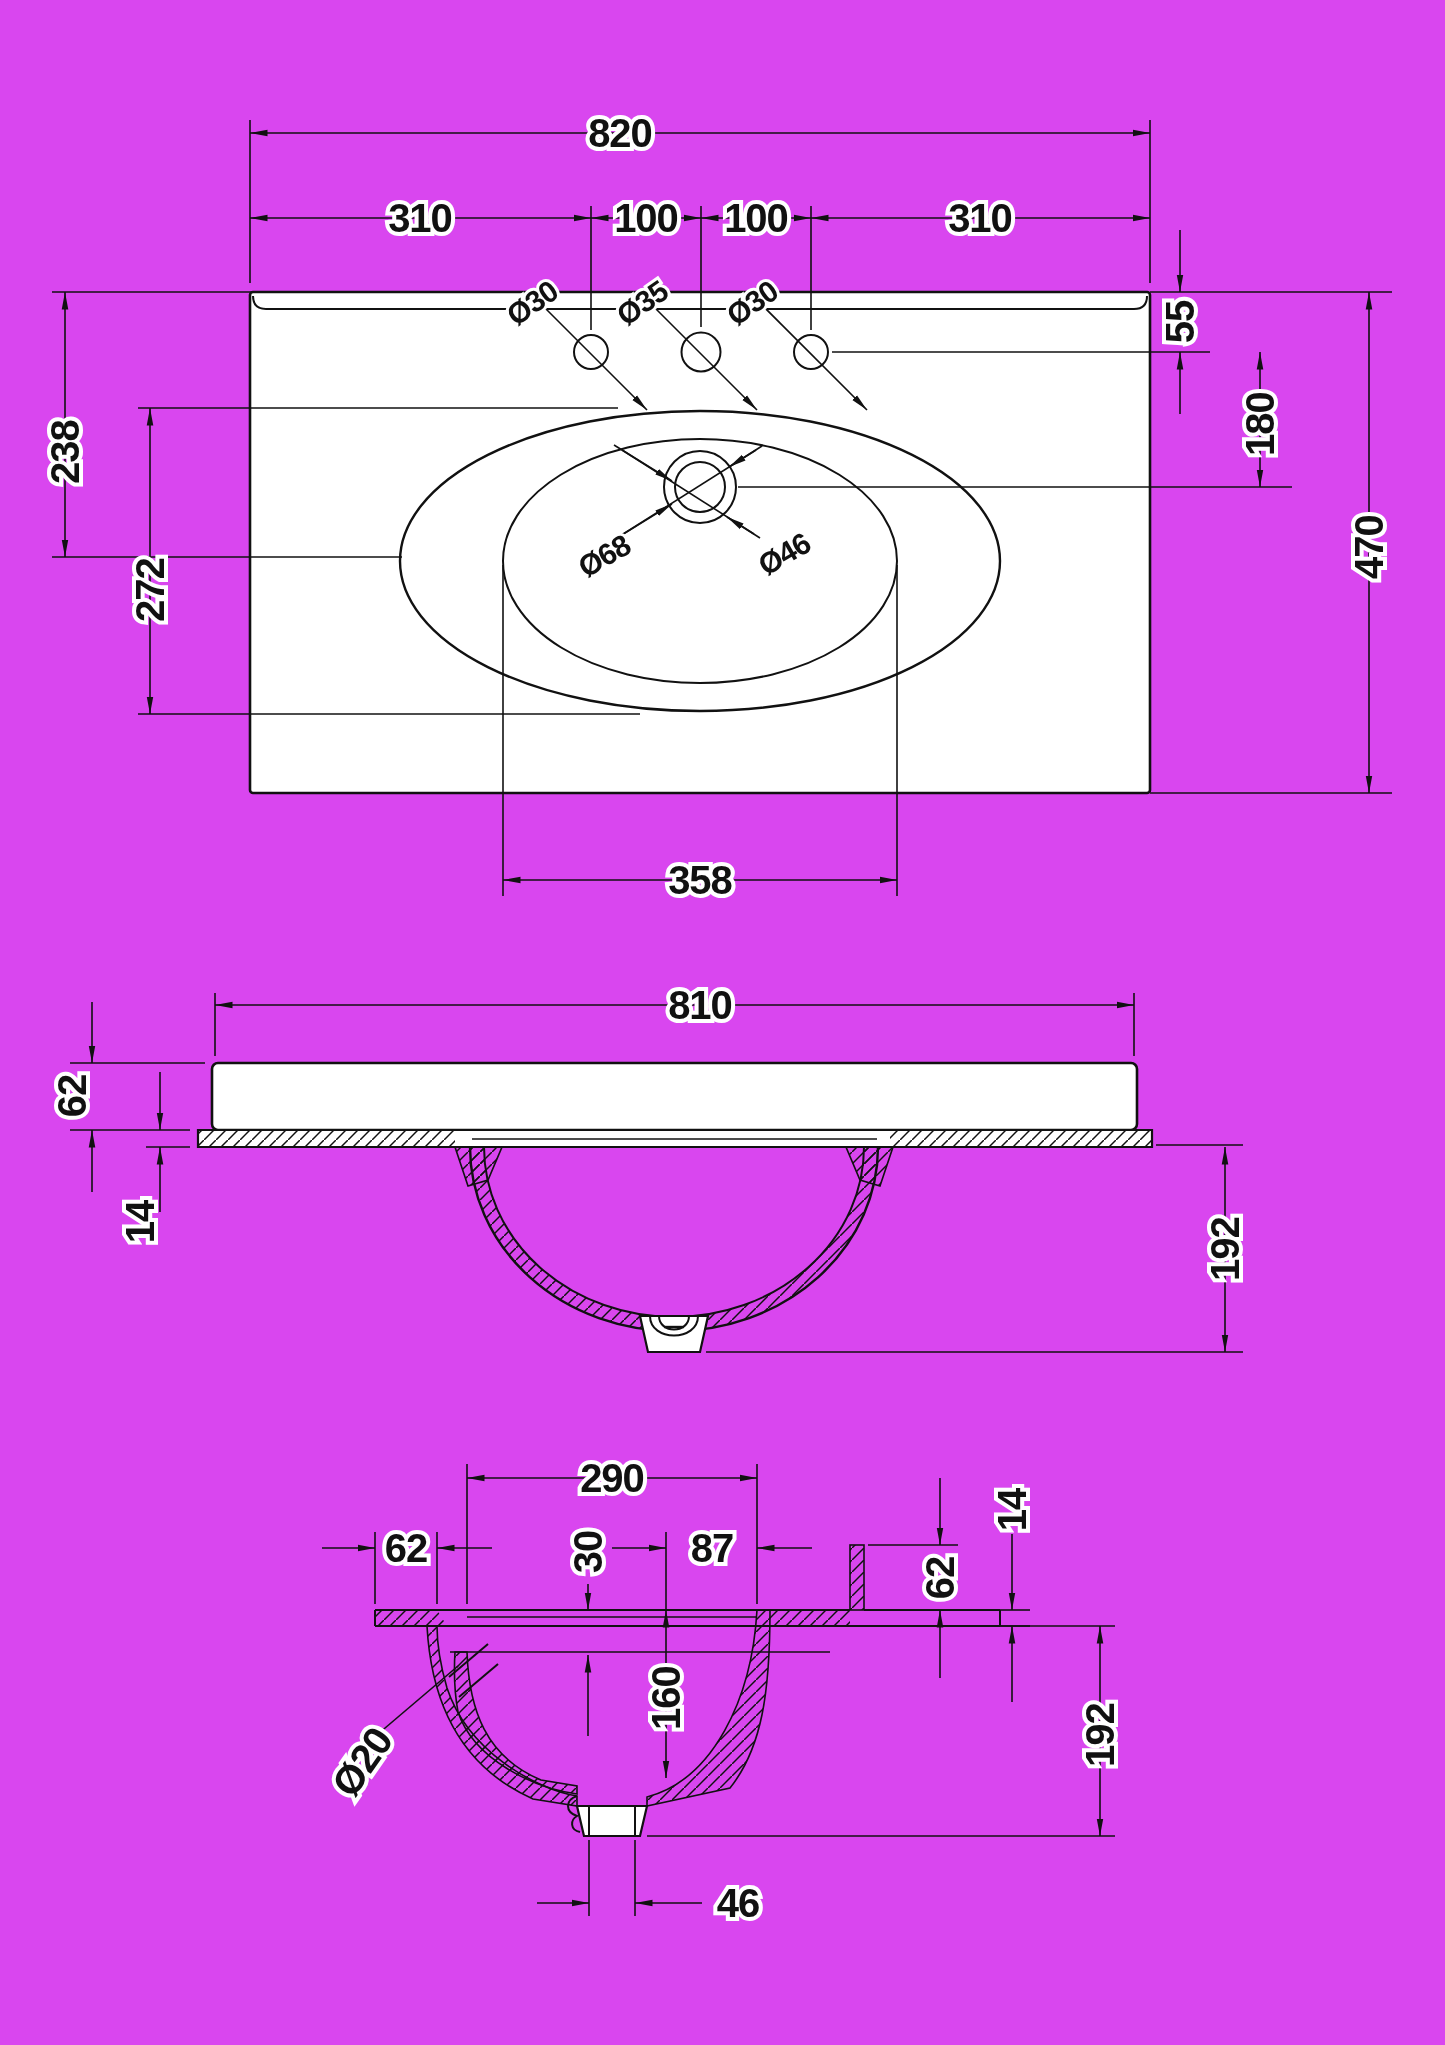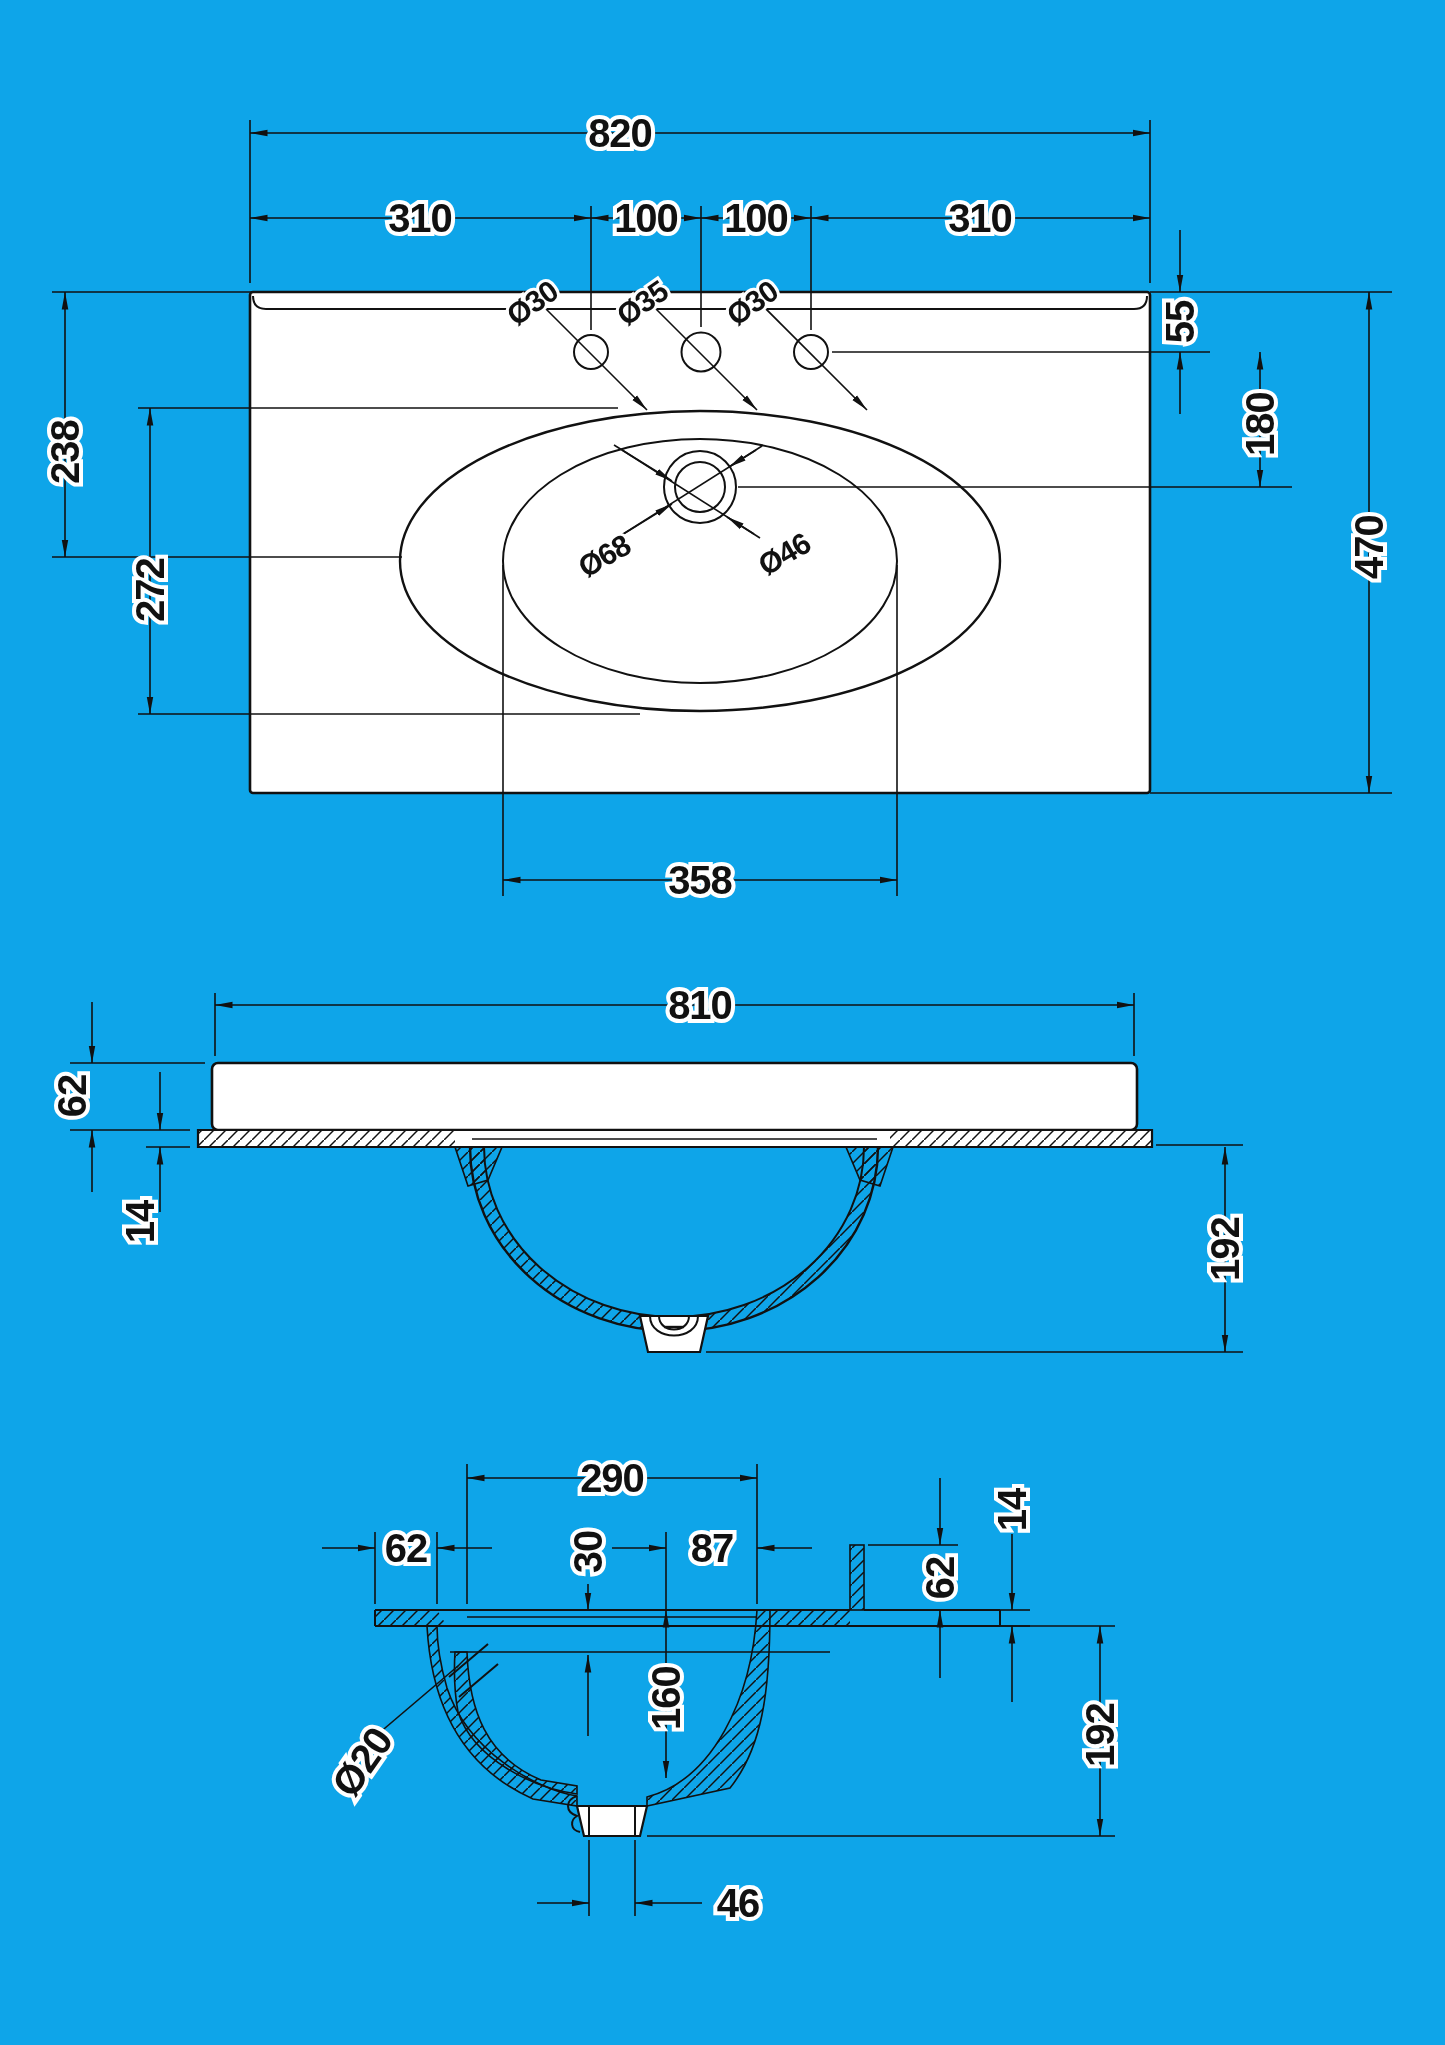--- a/index.html
+++ b/index.html
@@ -1,16 +1,16 @@
 <!DOCTYPE html>
 <html><head>
 <meta charset="utf-8">
 <style>
   html,body{margin:0;padding:0;background:#ffffff;}
-  .page{width:1445px;height:2045px;background:#0ea5e9;position:relative;overflow:hidden;}
+  .page{width:1445px;height:2045px;background:#d946ef;position:relative;overflow:hidden;}
   svg{display:block;}
   text{font-family:"Liberation Sans","DejaVu Sans",sans-serif;
        font-weight:700;fill:#111111;
        stroke:#ffffff;stroke-width:8px;paint-order:stroke;
        letter-spacing:-1px;text-anchor:middle;}
   .dim{font-size:40px;}
   .small{font-size:30px;stroke-width:6px;}
   .gl{stroke:#111111;stroke-width:2.4;fill:none;}
   .g2{stroke:#111111;stroke-width:2;fill:none;}
   .dl{stroke:#111111;stroke-width:1.6;fill:none;}

